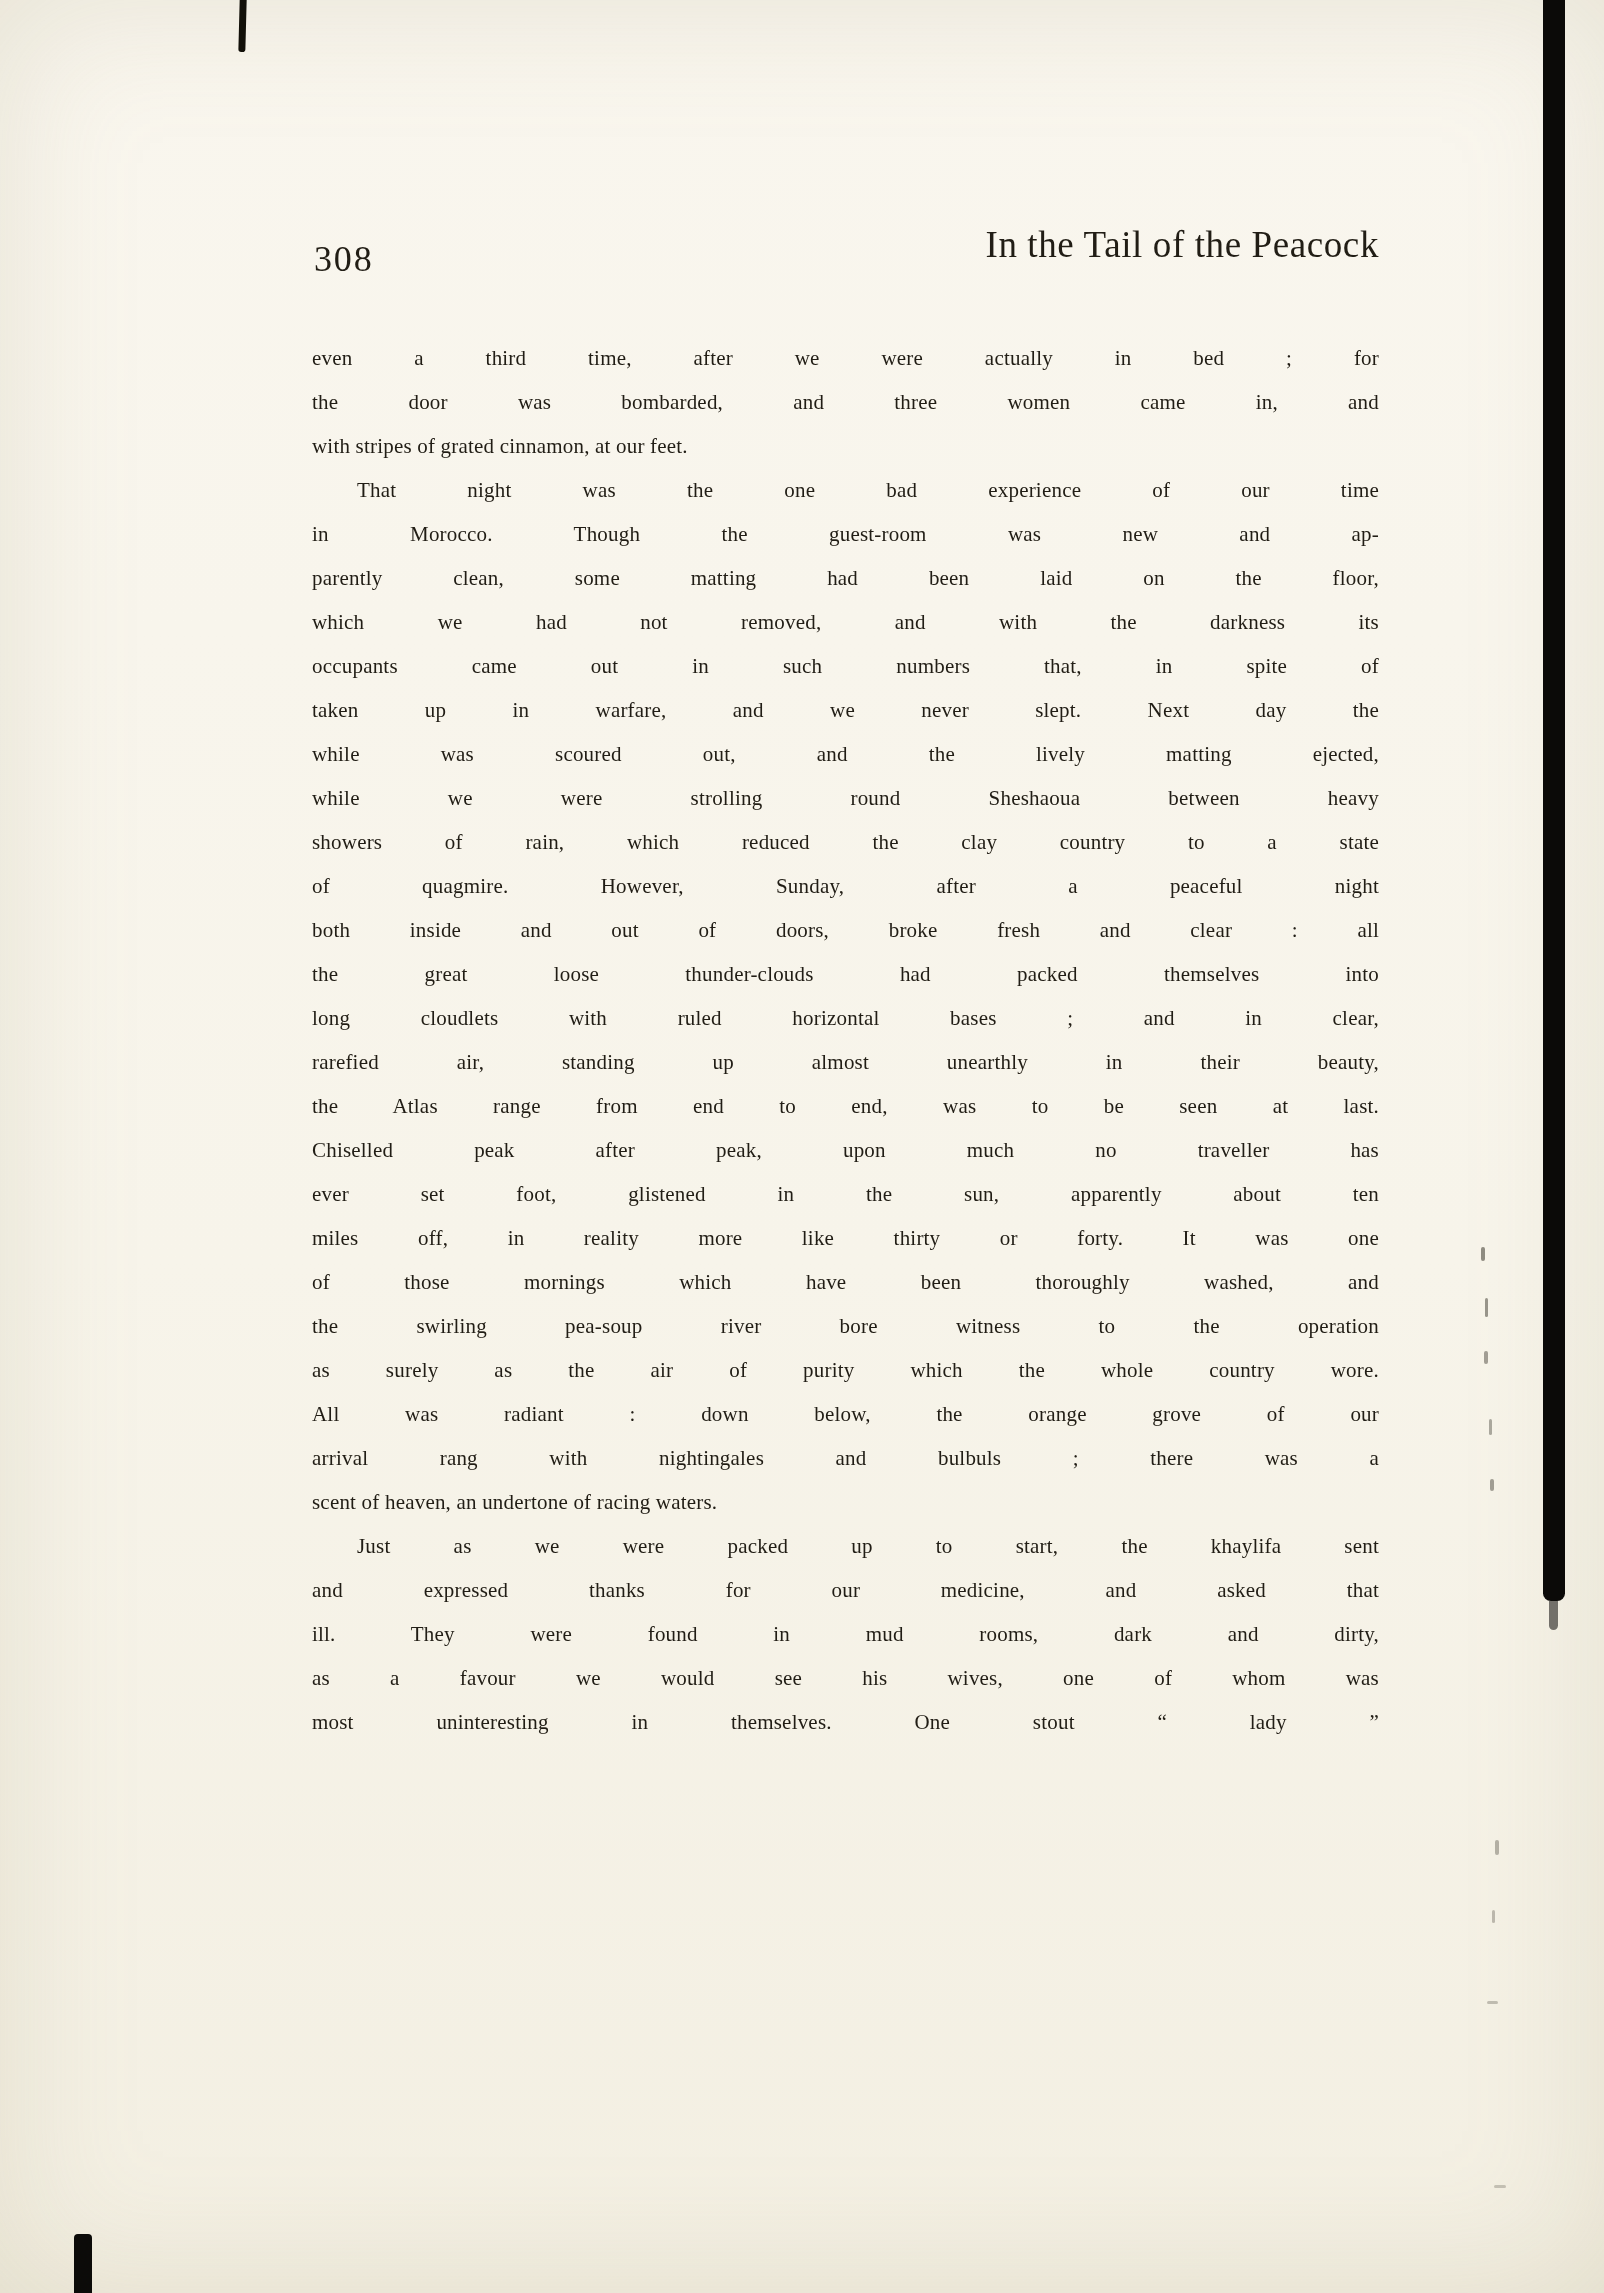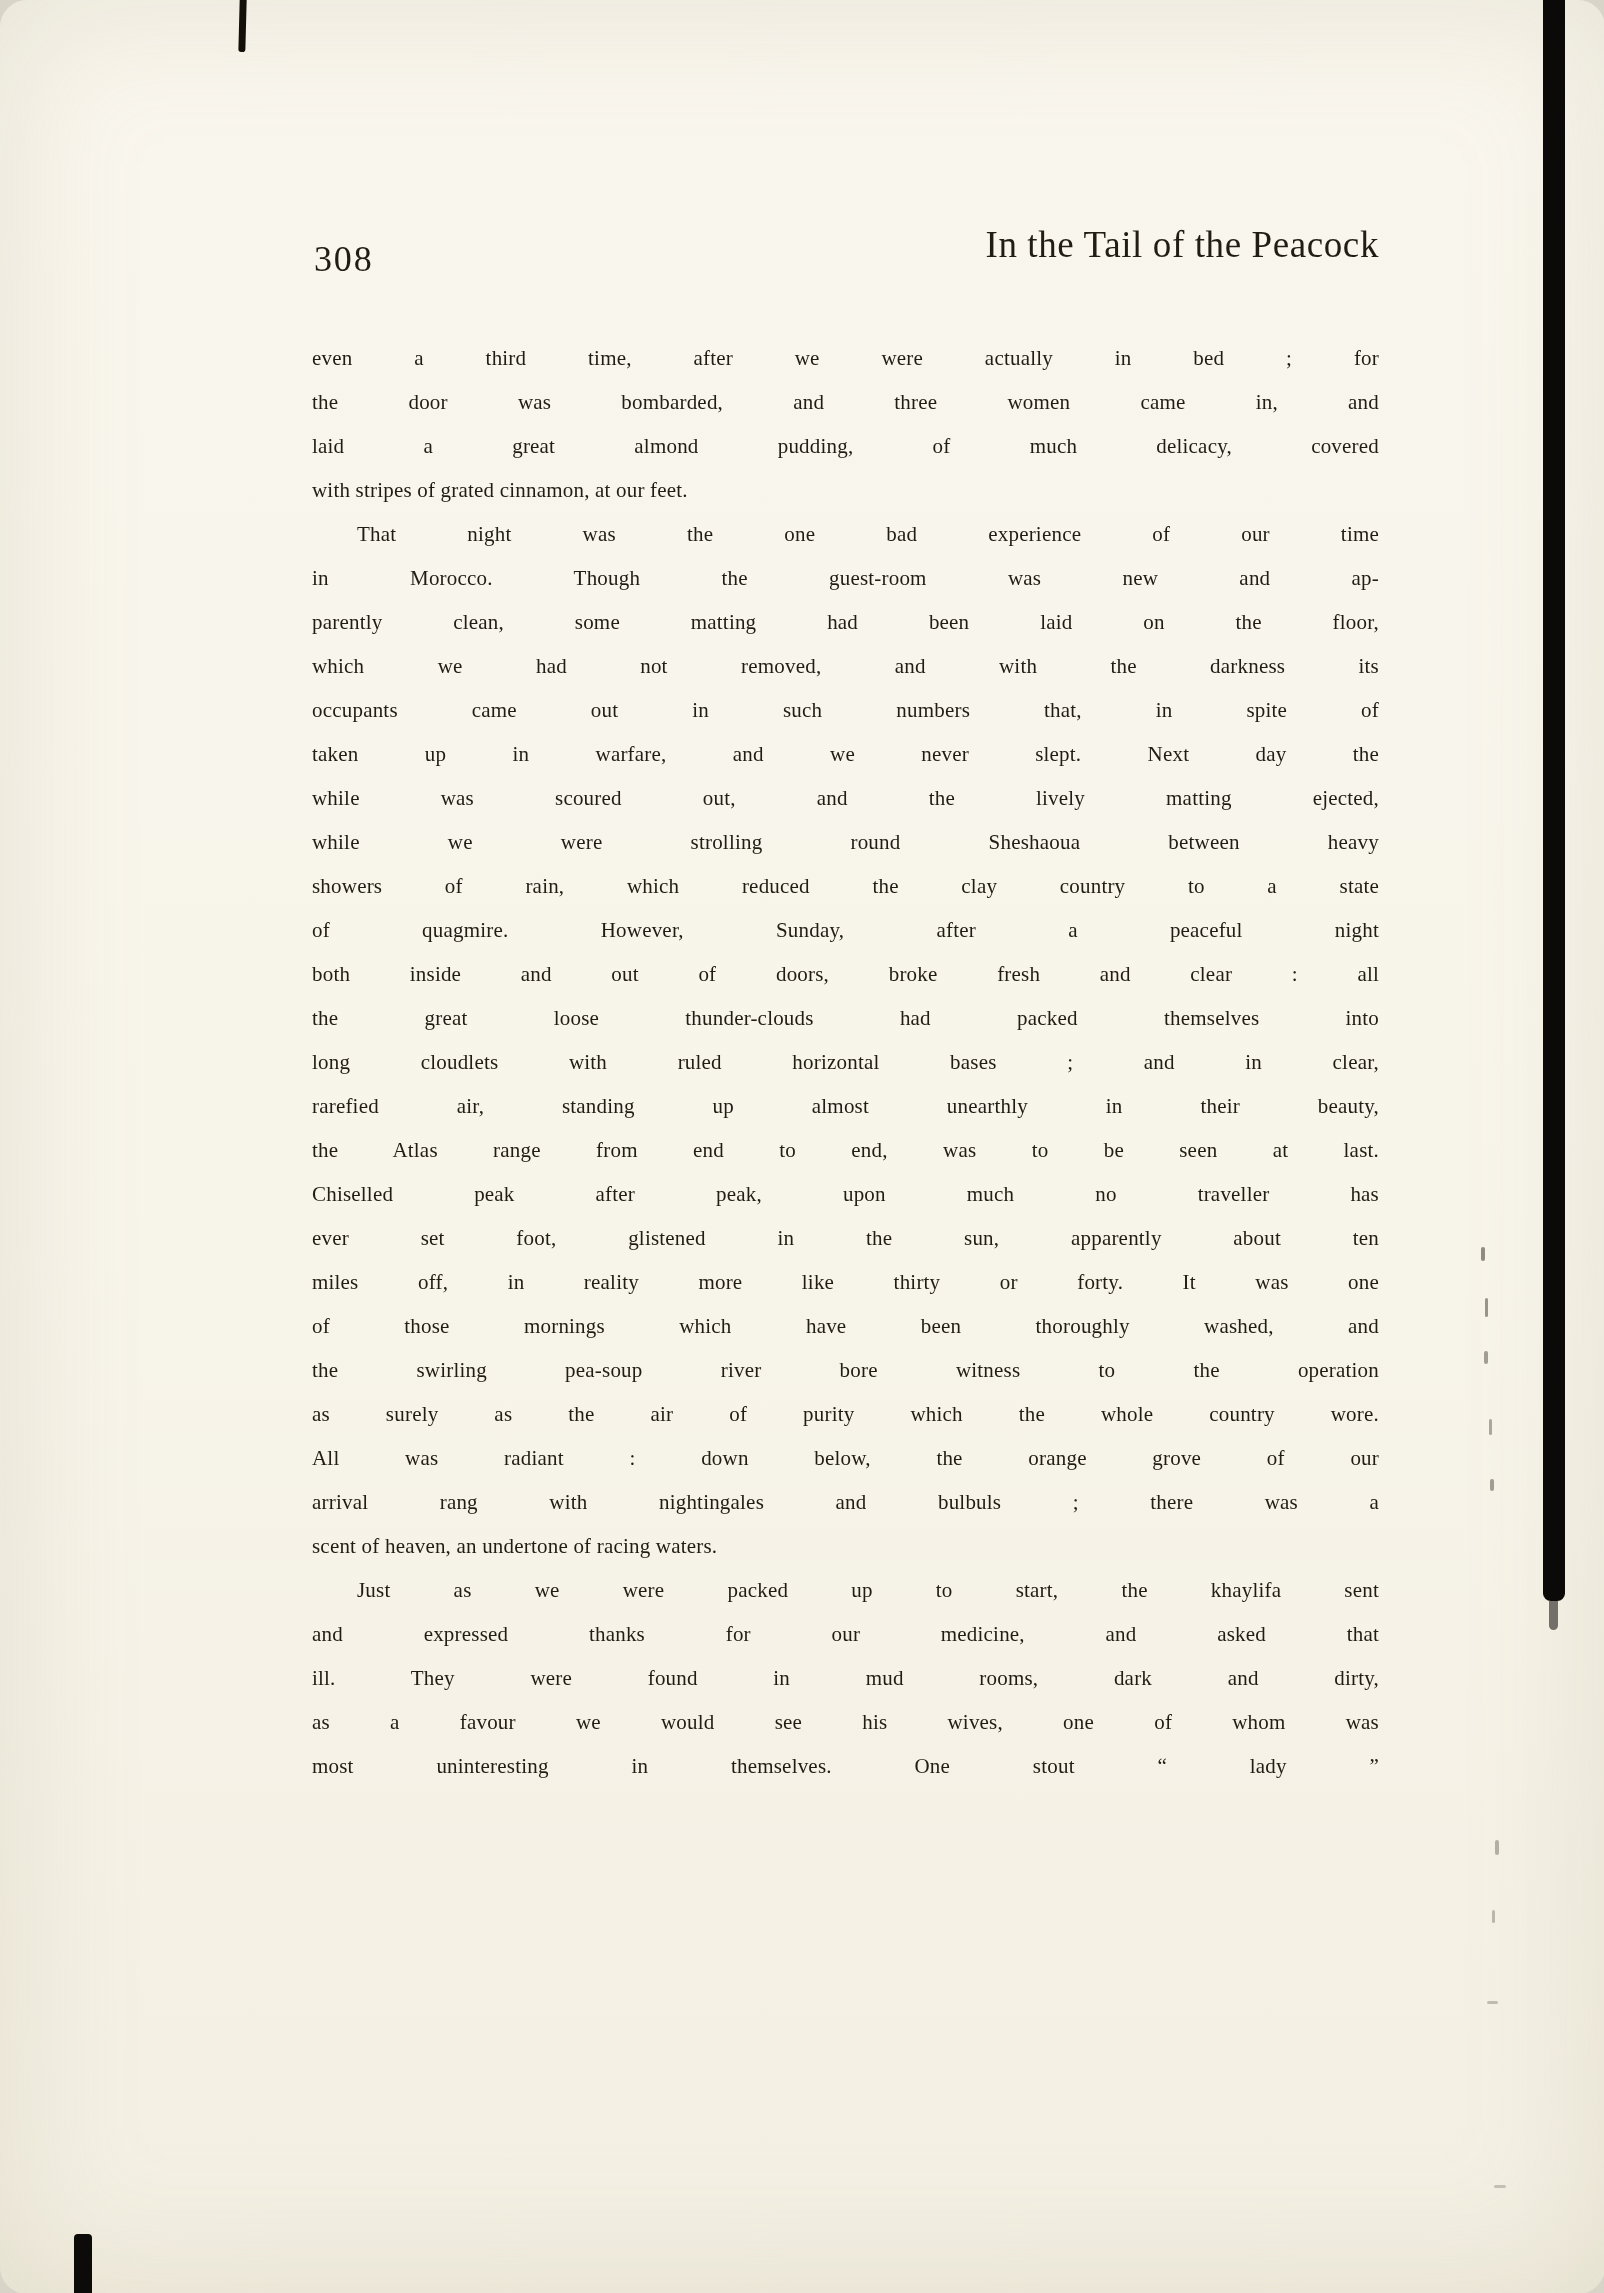--- a/index.html
+++ b/index.html
@@ -10,21 +10,20 @@
   .page {
     position: relative;
     width: 1605px;
     height: 2294px;
     margin: 0 auto;
     overflow: hidden;
     background: linear-gradient(180deg, #f9f6ee 0%, #f7f4ea 55%, #f3efe2 100%);
     box-shadow: inset 0 0 136px rgba(170, 158, 124, 0.22);
     font-family: "Liberation Serif", "DejaVu Serif", serif;
     color: #211d15;
-    border-radius: 27px;
   }
 
   
   .header {
     position: absolute;
     left: 312px;
     top: 223px;
     width: 1067px;
     height: 70px;
   }
@@ -140,21 +139,20 @@
 
   <div class="header">
     <span class="pagenum">308</span>
     <span class="title">In the Tail of the Peacock</span>
   </div>
 
   <div class="body-block">
       <div class="para">
         <div class="line">even a third time, after we were actually in bed ; for</div>
         <div class="line">the door was bombarded, and three women came in, and</div>
-        <div class="line">laid a great almond pudding, of much delicacy, covered</div>
         <div class="line last">with stripes of grated cinnamon, at our feet.</div>
       </div>
       <div class="para">
         <div class="line indent">That night was the one bad experience of our time</div>
         <div class="line">in Morocco. Though the guest-room was new and ap-</div>
         <div class="line">parently clean, some matting had been laid on the floor,</div>
         <div class="line">which we had not removed, and with the darkness its</div>
         <div class="line">occupants came out in such numbers that, in spite of</div>
         <div class="line">taken up in warfare, and we never slept. Next day the</div>
         <div class="line">while was scoured out, and the lively matting ejected,</div>

